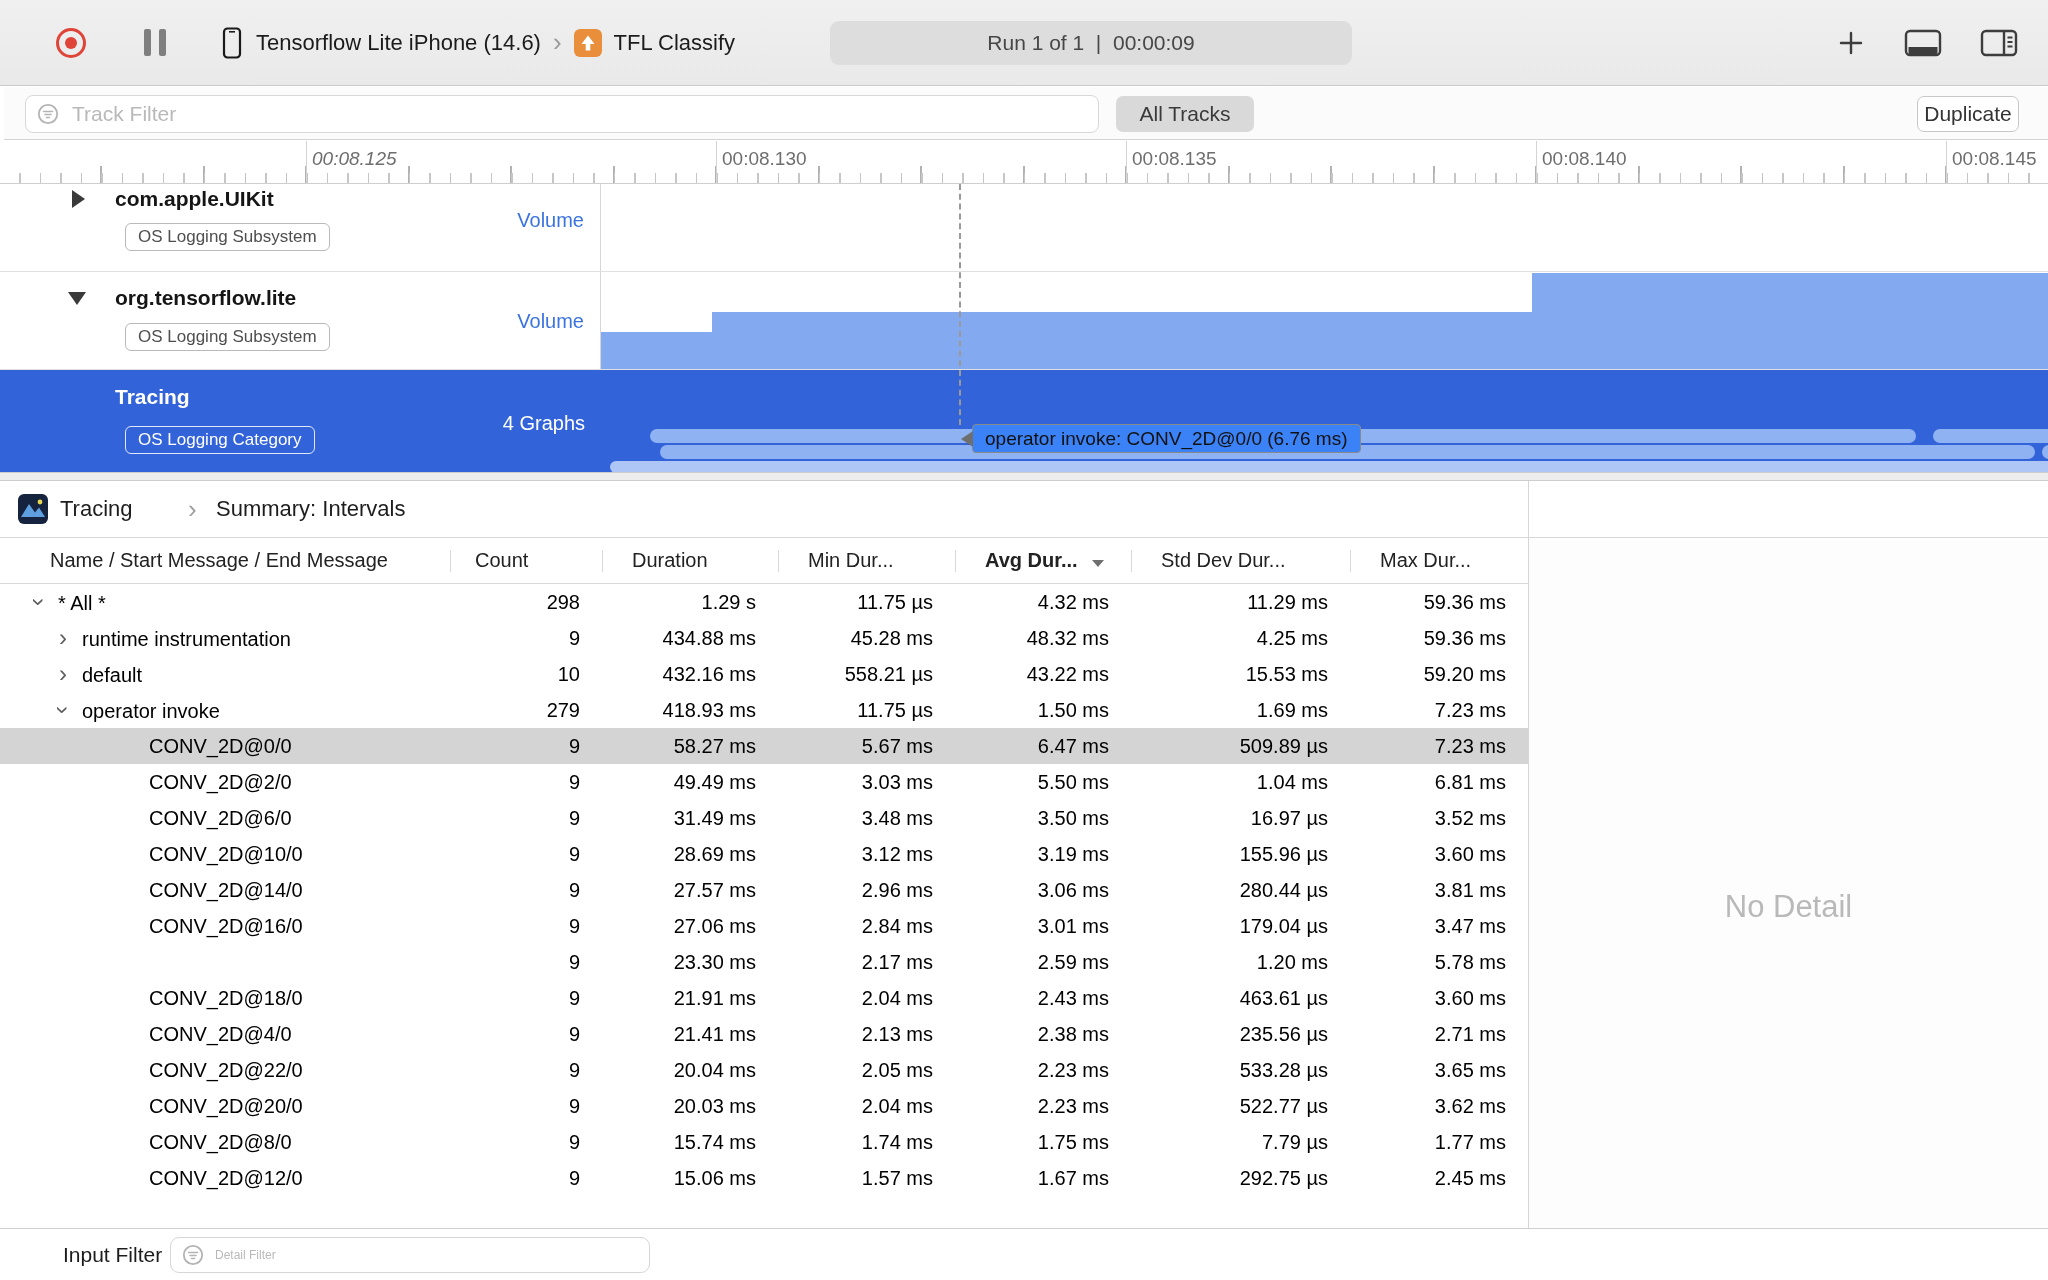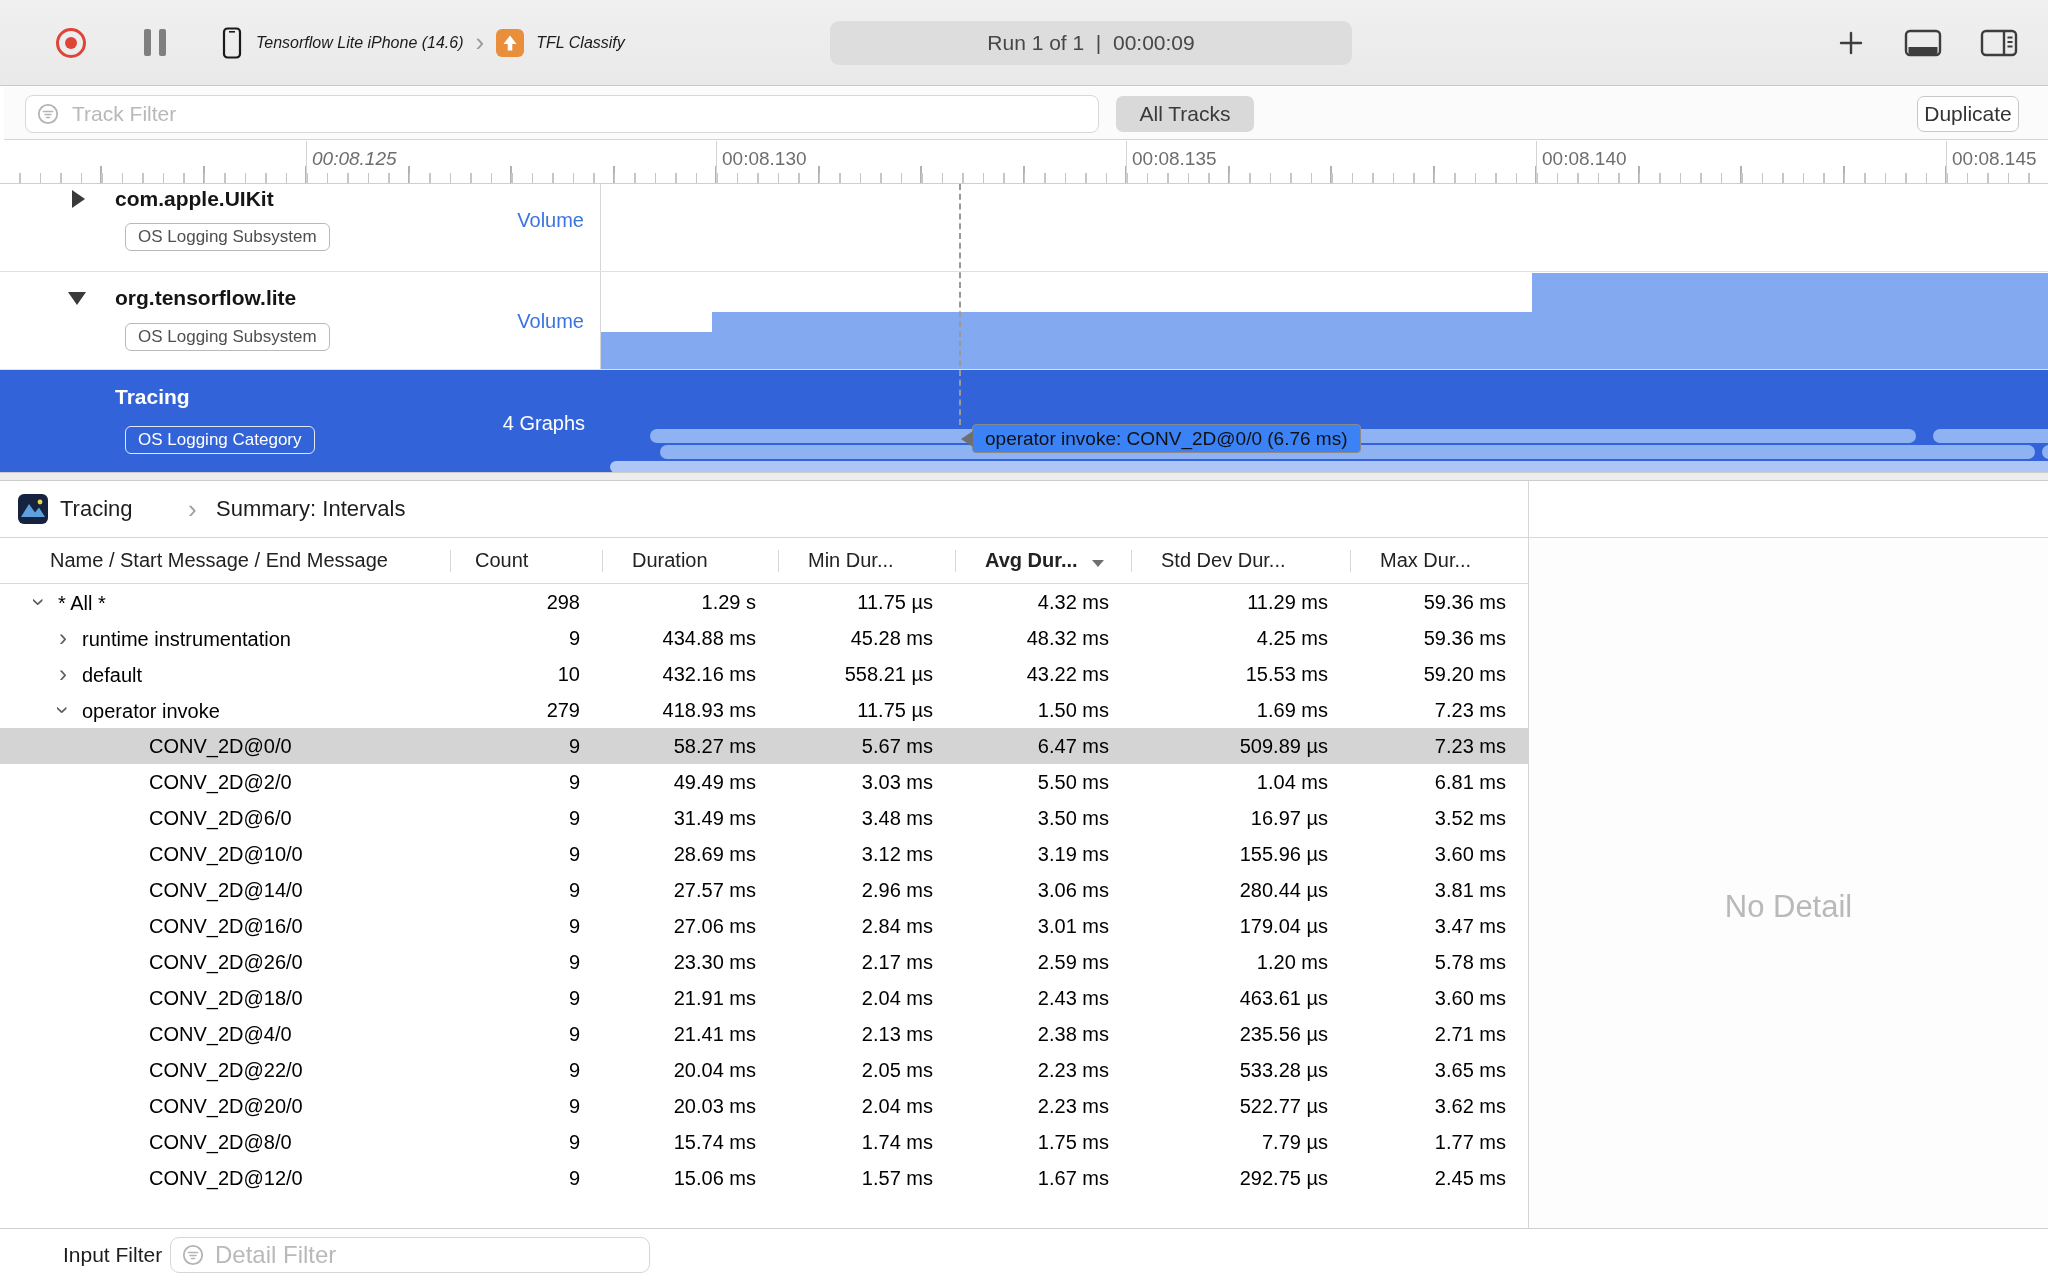--- a/index.html
+++ b/index.html
@@ -9,21 +9,21 @@
 
   
   .toolbar { position: absolute; left:0; top:0; width:2048px; height:86px;
              background: linear-gradient(#f0f0f0,#e9e9e9); border-bottom:1px solid #c9c9c9; }
   .tb-left { position:absolute; left:0; top:0; height:85px; display:flex; align-items:center; }
   .record { width:30px; height:30px; border:3px solid #df4438; border-radius:50%; position:relative; margin-left:56px; }
   .record::after { content:""; position:absolute; inset:6px; background:#df4438; border-radius:50%; }
   .pause { display:flex; gap:8px; margin-left:58px; }
   .pause i { width:7px; height:27px; background:#7f7f7f; border-radius:2px; }
   .dev-icon { margin-left:56px; display:flex; }
-  .tb-text { font-size:16px; color:#1b1b1b; white-space:nowrap;font-style:italic; }
+  .tb-text { font-size:22px; color:#1b1b1b; white-space:nowrap; }
   .dev-name { margin-left:14px; }
   .tb-chev { margin-left:12px; font-size:26px; color:#9a9a9a; }
   .app-icon { margin-left:12px; display:flex; }
   .app-name { margin-left:12px; }
   .run-status { position:absolute; left:830px; top:21px; width:522px; height:44px; background:#dddddd;
                 border-radius:9px; font-size:21px; color:#474747; display:flex; align-items:center; justify-content:center; white-space:pre; }
   .tb-right { position:absolute; right:30px; top:0; height:85px; display:flex; align-items:center; gap:38px; }
   .tb-btn { display:flex; align-items:center; }
 
   
@@ -117,21 +117,21 @@
 
   .vdivider { position:absolute; left:1528px; top:481px; width:1px; height:747px; background:#d6d6d6; }
   .no-detail { position:absolute; left:1529px; top:539px; width:519px; height:689px; background:#fdfdfd;
                display:flex; align-items:center; justify-content:center; padding-top:46px; }
   .no-detail span { font-size:31px; color:#b9b9b9; }
 
   
   .bottombar { position:absolute; left:0; top:1228px; width:2048px; height:52px; background:#fff; border-top:1px solid #cfcfcf; }
   .if-label { position:absolute; left:37px; top:0; height:51px; line-height:51px; font-size:21px; color:#1c1c1c;margin-left:26px; }
   .detail-filter { position:absolute; left:170px; top:8px; width:480px; height:36px; border:1px solid #d6d6d6; border-radius:9px;
-                   background:#fff; padding-left:44px; font-size:24px; color:#333; font-family:inherit; outline:none; }
+                   background:#fff; padding-left:44px; font-size:12px; color:#333; font-family:inherit; outline:none; }
   .df-icon { position:absolute; left:181px; top:14px; }
 </style>
 </head>
 <body>
 
 <div id="app">
 
   <div class="toolbar">
     <div class="tb-left">
       <div class="record"></div>
@@ -369,21 +369,20 @@
       <div class="trow">
         <div class="tcell name lvl2"><span class="nm">CONV_2D@16/0</span></div>
         <div class="tcell num c-count">9</div>
         <div class="tcell num c-duration">27.06 ms</div>
         <div class="tcell num c-min">2.84 ms</div>
         <div class="tcell num c-avg">3.01 ms</div>
         <div class="tcell num c-std">179.04 µs</div>
         <div class="tcell num c-max">3.47 ms</div>
       </div>
       <div class="trow">
-        <div class="tcell name lvl2"><span class="nm">CONV_2D@26/0</span></div>
         <div class="tcell num c-count">9</div>
         <div class="tcell num c-duration">23.30 ms</div>
         <div class="tcell num c-min">2.17 ms</div>
         <div class="tcell num c-avg">2.59 ms</div>
         <div class="tcell num c-std">1.20 ms</div>
         <div class="tcell num c-max">5.78 ms</div>
       </div>
       <div class="trow">
         <div class="tcell name lvl2"><span class="nm">CONV_2D@18/0</span></div>
         <div class="tcell num c-count">9</div>

